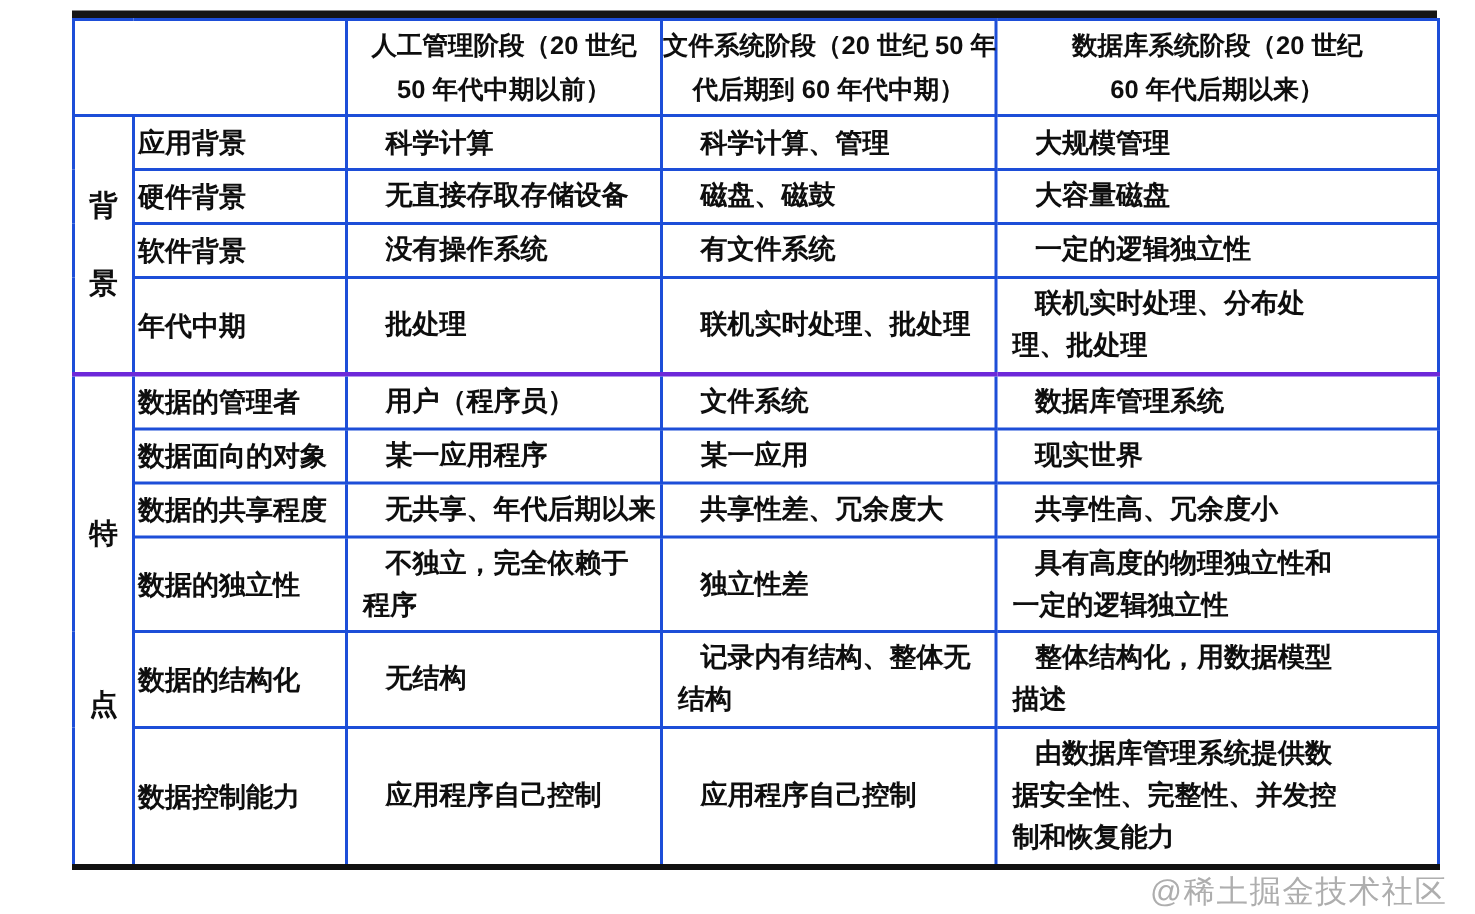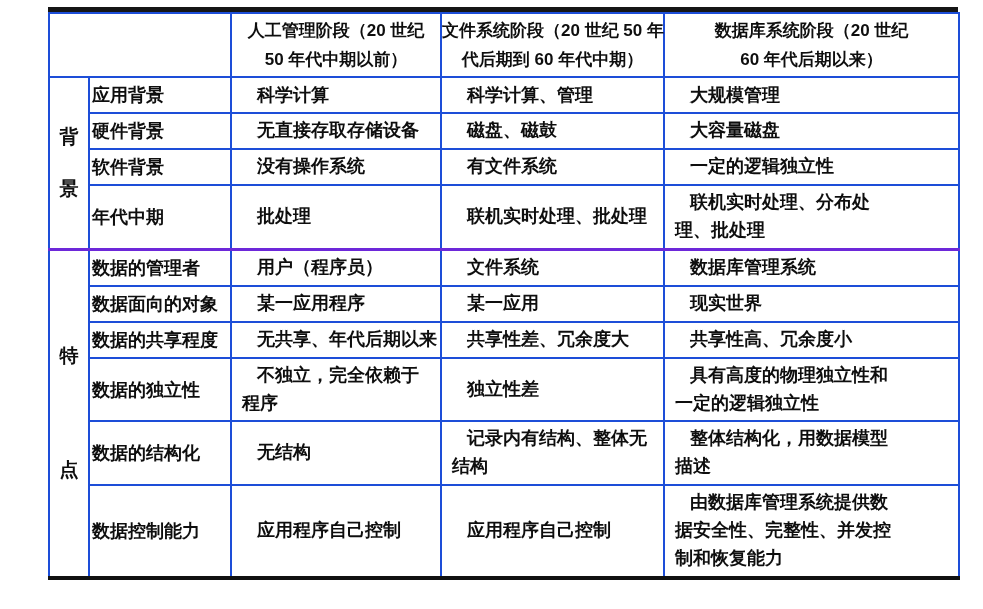--- a/index.html
+++ b/index.html
@@ -221,13 +221,14 @@
           <td class="cell">应用程序自己控制</td>
           <td class="cell">应用程序自己控制</td>
           <td class="cell">由数据库管理系统提供数
 据安全性、完整性、并发控
 制和恢复能力</td>
         </tr>
       </tbody>
     </table>
   </div>
 
+  <div class="watermark">@稀土掘金技术社区</div>
 </div>
 
 </body></html>

